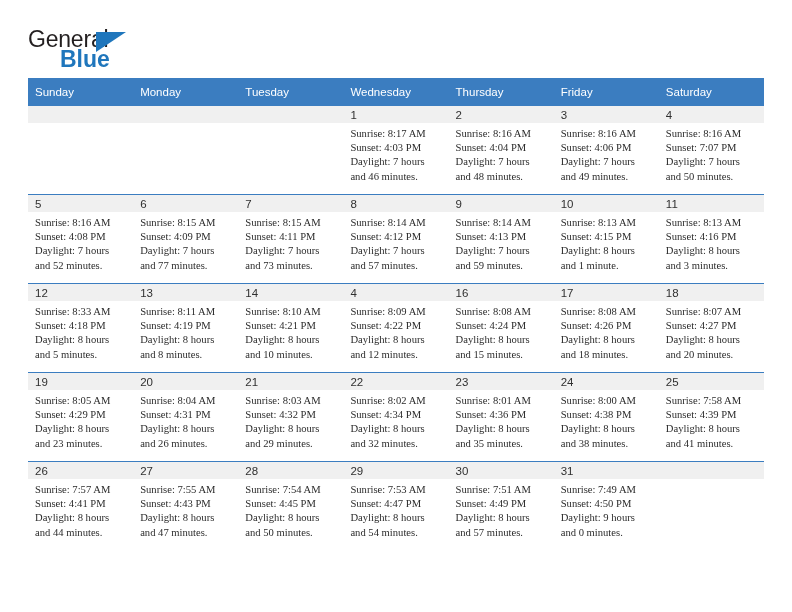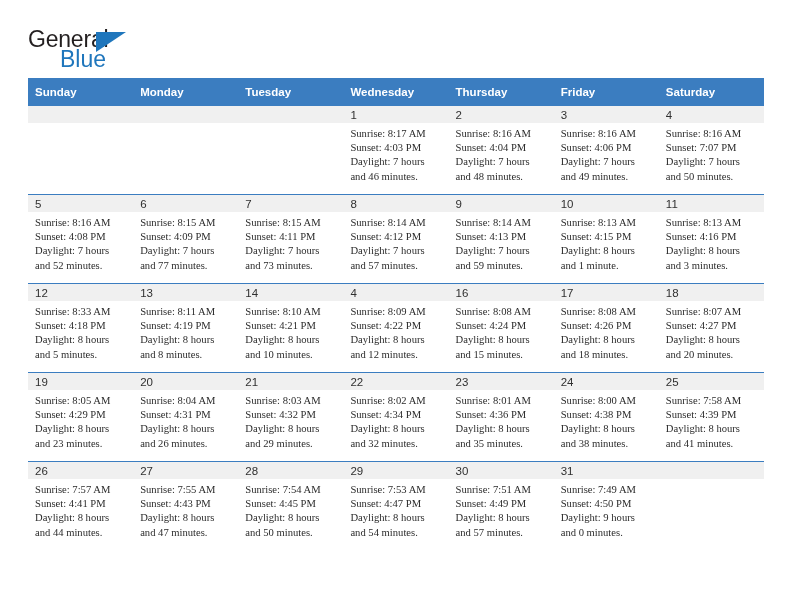--- a/index.html
+++ b/index.html
@@ -55,20 +55,21 @@
     border-left: 30px solid #1f76bc;
     border-bottom: 20px solid transparent;
   }
   .logo-blue {
     font-size: 23px;
     color: #1f76bc;
     display: block;
     position: absolute;
     top: 20px;
     left: 32px;
+    font-weight: bold;
   }
   .title-block {
     text-align: right;
     margin-top: 22px;
   }
   .cal-title {
     font-size: 27px;
     color: #222222;
     line-height: 1.1;
     font-weight: normal;
@@ -84,21 +85,21 @@
   .calendar {
     width: 736px;
     border-collapse: collapse;
     table-layout: fixed;
     margin-top: 4px;
   }
   .calendar th {
     background: #3b7dc0;
     color: #ffffff;
     font-size: 11.5px;
-    font-weight: bold;
+    font-weight: normal;
     text-align: left;
     padding: 5px 0 5px 7px;
     height: 18px;
     border: none;
   }
   .week-row > td {
     vertical-align: top;
     padding: 0;
     border: none;
     border-top: 1px solid #3b7dc0;

